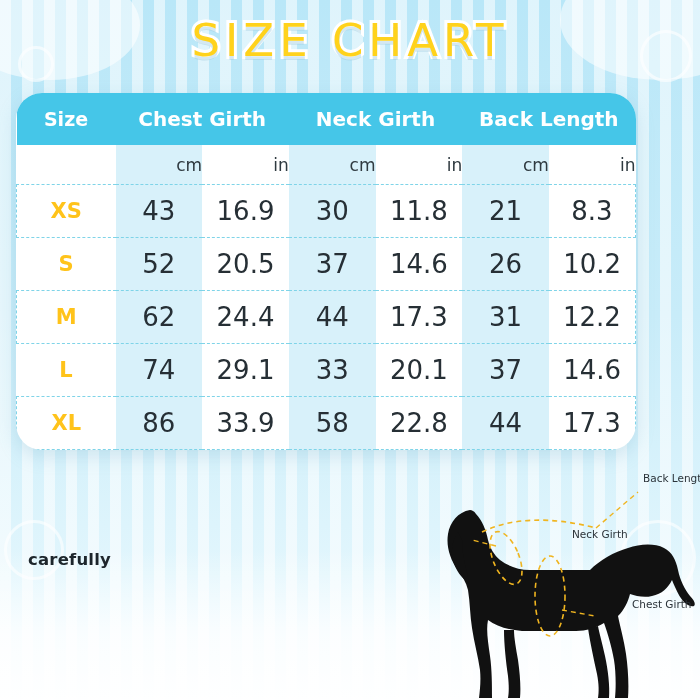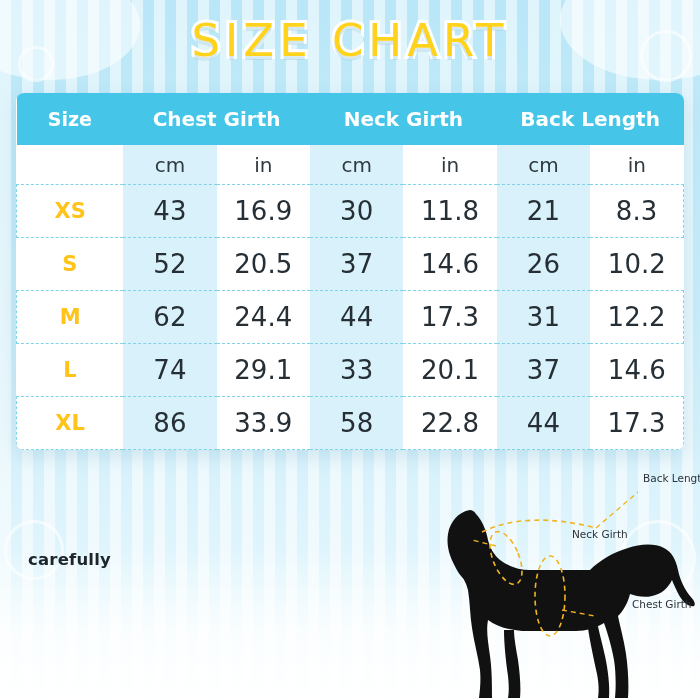--- a/index.html
+++ b/index.html
@@ -66,23 +66,23 @@
     -webkit-text-stroke: 6px #ffffff;
     paint-order: stroke fill;
     text-shadow: 0 4px 0 rgba(160,205,225,0.45);
   }
 
   
   .card {
     position: absolute;
     left: 16px;
     top: 93px;
-    width: 668px;
+    width: 620px;
     background: #ffffff;
-    border-radius: 8px;
+    border-radius: 26px;
     box-shadow: 0 6px 18px rgba(110,170,200,0.25);
     overflow: hidden;
   }
 
   table.size-table {
     width: 100%;
     border-collapse: collapse;
     table-layout: fixed;
   }
   table.size-table th,
@@ -99,22 +99,22 @@
     font-weight: 700;
     height: 52px;
     vertical-align: middle;
     text-align: center;
   }
   .hdr-row th.size-col { font-size: 19px; }
 
   
   .unit-row td {
     height: 39px;
-    text-align: center;
-    font-size: 20px;
+    text-align: right;
+    font-size: 17px;
     color: #2f3a40;
     vertical-align: middle;
   }
   .shade { background: #d8f1fa; }
 
   
   .data-row td {
     height: 52px;
     text-align: center;
     font-size: 26px;

